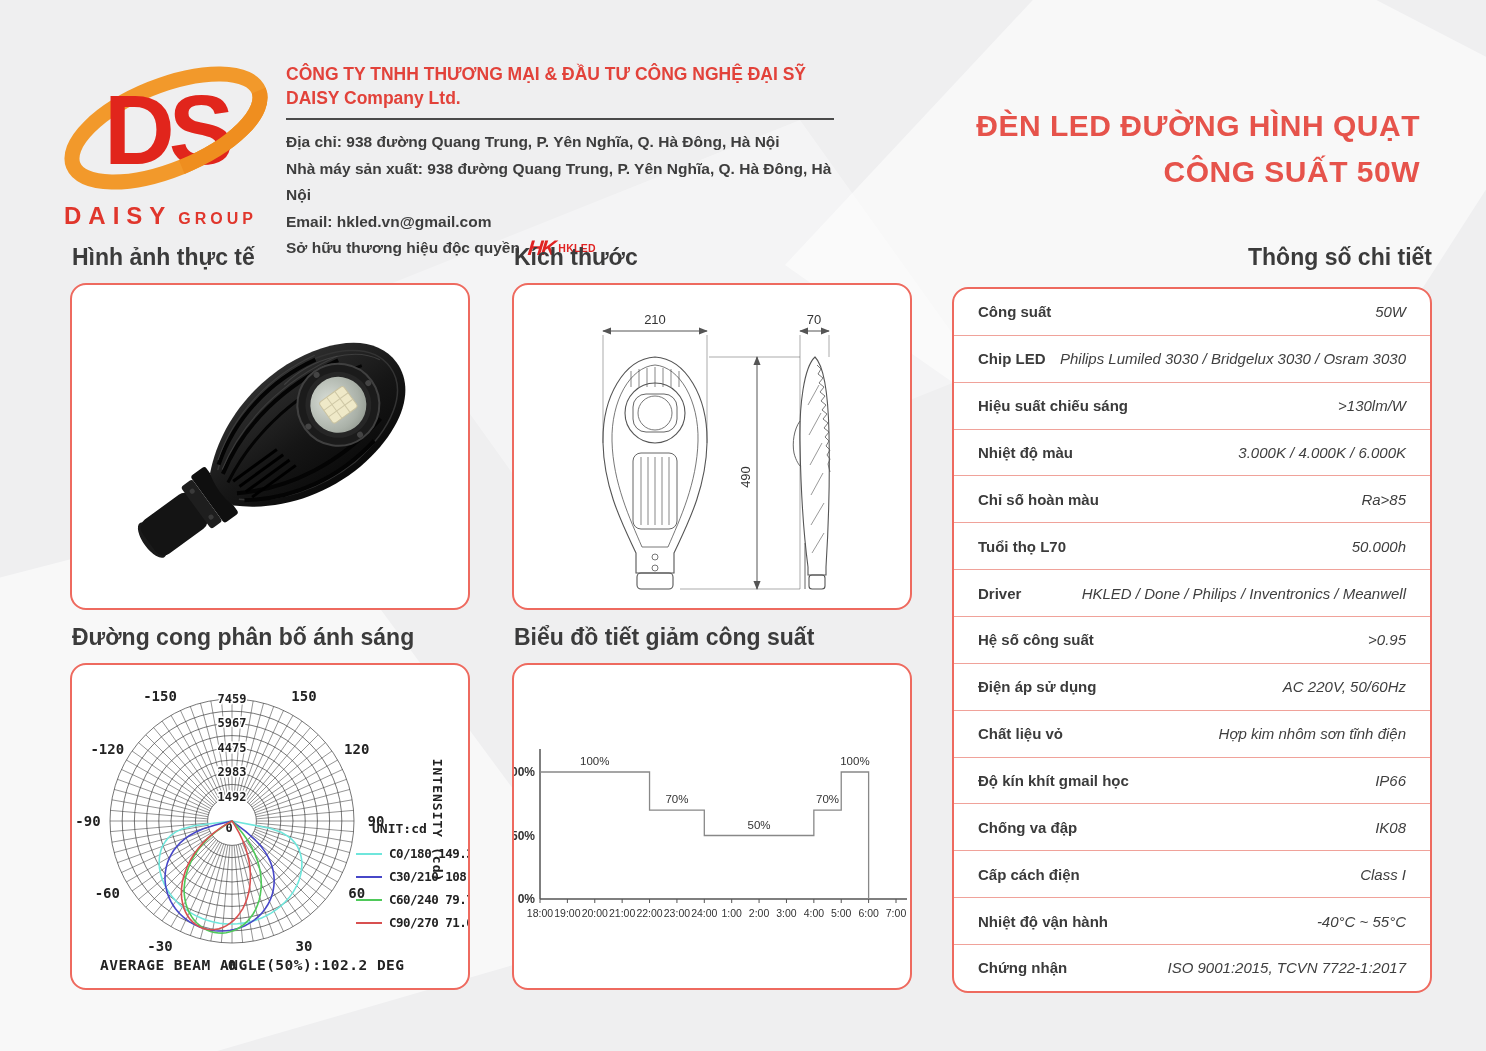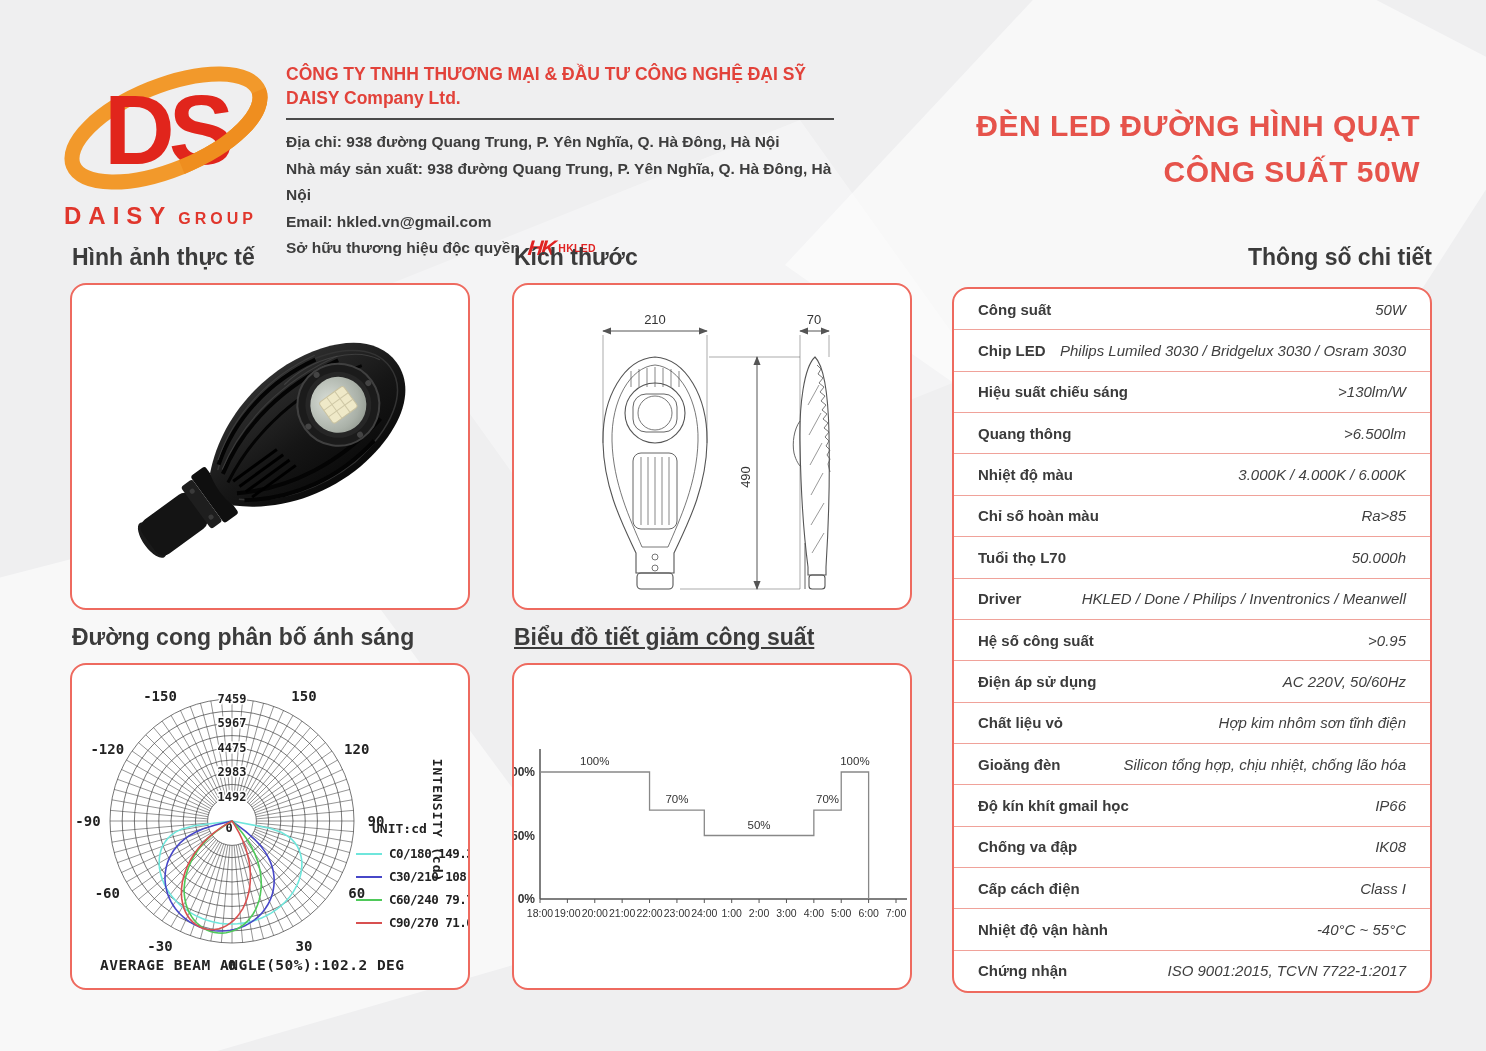--- a/index.html
+++ b/index.html
@@ -100,21 +100,21 @@
 
   <div class="product-title">
     <div>ĐÈN LED ĐƯỜNG HÌNH QUẠT</div>
     <div>CÔNG SUẤT 50W</div>
   </div>
 
   <h2 class="sec-title" style="left:72px;top:244px;">Hình ảnh thực tế</h2>
   <h2 class="sec-title" style="left:514px;top:244px;">Kích thước</h2>
   <h2 class="sec-title" style="left:952px;top:244px;width:480px;text-align:right;">Thông số chi tiết</h2>
   <h2 class="sec-title" style="left:72px;top:624px;">Đường cong phân bố ánh sáng</h2>
-  <h2 class="sec-title" style="left:514px;top:624px;text-decoration:underline;">Biểu đồ tiết giảm công suất</h2>
+  <h2 class="sec-title" style="left:514px;top:624px;">Biểu đồ tiết giảm công suất</h2>
 
   <div class="panel" style="left:70px;top:283px;">
     <svg width="400" height="327" viewBox="0 0 400 327">
       <defs>
         <linearGradient id="lampGrad" x1="0" y1="0" x2="0" y2="1">
           <stop offset="0" stop-color="#2e2e2e"></stop>
             <stop offset=".55" stop-color="#161616"></stop>
             <stop offset="1" stop-color="#0a0a0a"></stop>
         </linearGradient>
         <radialGradient id="glassGrad" cx=".4" cy=".35" r=".9">
@@ -238,24 +238,20 @@
       </div>
       <div class="spec-row">
         <span class="spec-label">Chip LED</span>
         <span class="spec-value">Philips Lumiled 3030 / Bridgelux 3030 / Osram 3030</span>
       </div>
       <div class="spec-row">
         <span class="spec-label">Hiệu suất chiếu sáng</span>
         <span class="spec-value">&gt;130lm/W</span>
       </div>
       <div class="spec-row">
-        <span class="spec-label">Quang thông</span>
-        <span class="spec-value">&gt;6.500lm</span>
-      </div>
-      <div class="spec-row">
         <span class="spec-label">Nhiệt độ màu</span>
         <span class="spec-value">3.000K / 4.000K / 6.000K</span>
       </div>
       <div class="spec-row">
         <span class="spec-label">Chỉ số hoàn màu</span>
         <span class="spec-value">Ra&gt;85</span>
       </div>
       <div class="spec-row">
         <span class="spec-label">Tuổi thọ L70</span>
         <span class="spec-value">50.000h</span>
@@ -268,24 +264,20 @@
         <span class="spec-label">Hệ số công suất</span>
         <span class="spec-value">&gt;0.95</span>
       </div>
       <div class="spec-row">
         <span class="spec-label">Điện áp sử dụng</span>
         <span class="spec-value">AC 220V, 50/60Hz</span>
       </div>
       <div class="spec-row">
         <span class="spec-label">Chất liệu vỏ</span>
         <span class="spec-value">Hợp kim nhôm sơn tĩnh điện</span>
-      </div>
-      <div class="spec-row">
-        <span class="spec-label">Gioăng đèn</span>
-        <span class="spec-value">Silicon tổng hợp, chịu nhiệt, chống lão hóa</span>
       </div>
       <div class="spec-row">
         <span class="spec-label">Độ kín khít gmail học</span>
         <span class="spec-value">IP66</span>
       </div>
       <div class="spec-row">
         <span class="spec-label">Chống va đập</span>
         <span class="spec-value">IK08</span>
       </div>
       <div class="spec-row">

